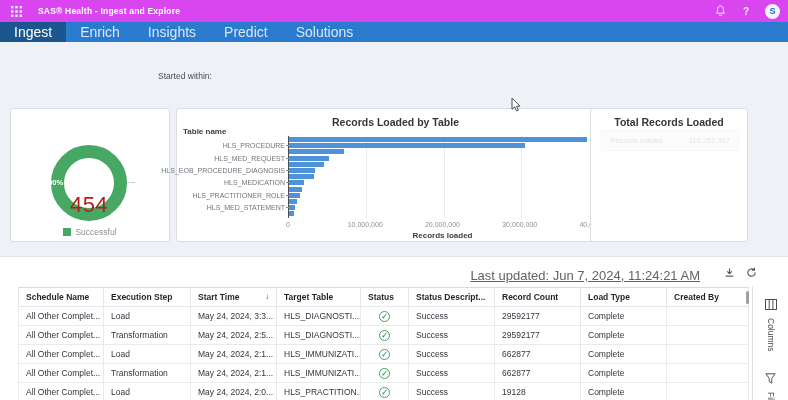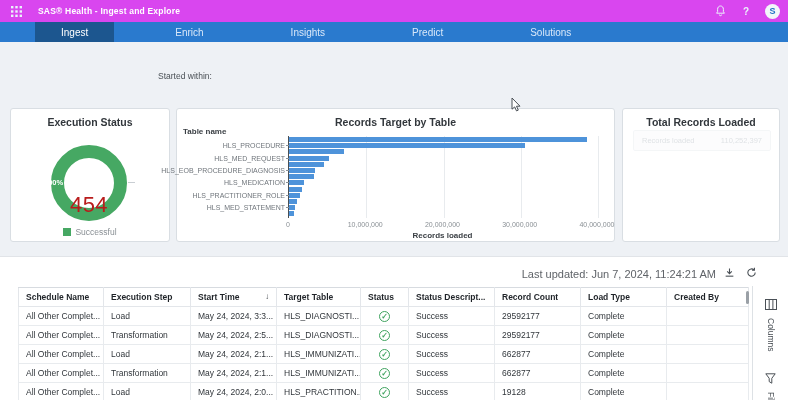--- a/index.html
+++ b/index.html
@@ -17,41 +17,41 @@
   .topbar-title { color:#ffffff; font-size:8.5px; font-weight:700; margin-left:14px; letter-spacing:.2px; }
   .topbar-right { margin-left:auto; display:flex; align-items:center; gap:12px; }
   .top-icon { width:14px; height:14px; display:flex; align-items:center; justify-content:center; color:#eaf2fb; }
   .help-glyph { color:#eaf2fb; font-size:10px; font-weight:700; }
   .avatar { width:15px; height:15px; border-radius:50%; background:#f2f6fa; color:#2171c5;
             font-size:9px; font-weight:700; display:flex; align-items:center; justify-content:center; }
 
   
   .tabbar { position:absolute; top:22px; left:0; right:0; height:20px; background:#2a7ace;
             display:flex; align-items:stretch; }
-  .tab { color:#d9e8f9; font-size:10px; padding:0 26px; display:flex; align-items:center; cursor:pointer;margin-left:35px; }
+  .tab { color:#d9e8f9; font-size:14px; padding:0 14px; display:flex; align-items:center; cursor:pointer; }
   .tab.active { background:#1c568f; color:#ffffff; }
 
   
   .content { position:absolute; top:42px; left:0; right:0; bottom:0; }
   .page-title { position:absolute; top:7px; left:18px; font-size:15px; font-weight:700; color:#2b3137; }
 
   .control { position:absolute; }
   .control-label { font-size:8.5px; color:#4a5056; margin-bottom:3px; }
   .select { background:#fff; border:1px solid #9aa1a8; border-radius:2px; height:17px;
             display:flex; align-items:center; justify-content:space-between; padding:0 6px;
             font-size:8.5px; color:#33383d; cursor:pointer; }
   .ctl-connection { left:18px; top:29px; width:131px; }
   .ctl-started { left:158px; top:29px; width:76px; }
 
   
   .card { position:absolute; top:66px; height:134px; background:#fff; border:1px solid #d9dee3; border-radius:3px; }
   .card-title { text-align:center; font-size:10.5px; font-weight:700; color:#32373c; margin-top:7px; }
   .card-exec { left:10px; width:160px; }
   .card-bar  { left:176px; width:439px; }
-  .card-total{ left:622px; width:158px; }
+  .card-total{ left:590px; width:158px; }
 
   
   .donut-wrap { position:absolute; left:40px; top:36px; width:76px; height:76px; }
   .donut { width:76px; height:76px; border-radius:50%; border:13px solid #46a863;
            display:flex; align-items:center; justify-content:center; }
   .donut-center { font-size:22px; color:#b91c1c; letter-spacing:.5px;margin-top:44px; }
   .donut-pct { position:absolute; left:-7px; top:33px; font-size:7.5px; color:#ffffff; font-weight:700; }
   .donut-tick { position:absolute; left:77px; top:37px; width:7px; height:1px; background:#c9ced3; }
   .legend { position:absolute; left:0; right:0; top:118px; display:flex; align-items:center; justify-content:center; gap:4px; }
   .legend-swatch { width:8px; height:8px; background:#46a863; }
@@ -81,21 +81,21 @@
   .handle { position:absolute; top:203px; left:0; right:0; text-align:center; cursor:pointer; }
   .handle-dots { font-size:8px; color:#5f6469; letter-spacing:1px; line-height:6px; }
   .handle-arrow { font-size:6px; color:#3a3f44; margin-left:4px; }
 
   
   .table-section { position:absolute; top:214px; left:0; right:0; bottom:0; background:#fff; border-top:1px solid #e1e4e8; }
   .filter-box { position:absolute; left:20px; top:7px; width:118px; height:16px; background:#fff;
                 border:1px solid #9aa1a8; border-radius:2px; display:flex; align-items:center; padding:0 5px; gap:4px; }
   .filter-input { border:none; outline:none; width:100%; font-size:8.5px; font-family:"Liberation Sans",sans-serif; color:#33383d; }
   .filter-input::placeholder { color:#8a9095; }
-  .last-updated { position:absolute; right:72px; top:11px; font-size:11px; color:#5f6368; }
+  .last-updated { position:absolute; right:88px; top:11px; font-size:13px; color:#5f6368;text-decoration:underline; }
   .tool-icon { position:absolute; top:8px; width:14px; height:14px; display:flex; align-items:center; justify-content:center; cursor:pointer; color:#4a5056; }
   .icon-download { right:52px; }
   .icon-refresh { right:30px; }
 
   table.dtable { position:absolute; left:18px; top:30px; border-collapse:collapse; table-layout:fixed; width:730px; background:#fff; }
   .dtable th { font-size:8.5px; font-weight:700; color:#1f2328; text-align:left; height:19px;
                padding:0 7px; border:1px solid #e3e6ea; border-top:1px solid #d7dbe0; white-space:nowrap; overflow:hidden; cursor:pointer; }
   .dtable td { font-size:8.5px; color:#31363b; height:19px; padding:0 7px; border:1px solid #e8ebee; white-space:nowrap; overflow:hidden; }
   .sort-glyph { font-size:8px; color:#3a3f44; float:right; }
   .status-ok { display:inline-block; width:11px; height:11px; border:1px solid #3fa35f; border-radius:50%;
@@ -156,36 +156,35 @@
       <div class="tab">Solutions</div>
     </nav>
 
   <div class="content">
 
     <div class="control ctl-started">
       <div class="control-label">Started within:</div>
     </div>
 
     <section class="card card-exec">
-      <div class="card-title">Execution Status</div>
       <div class="donut-wrap">
         <div class="donut">
           <span class="donut-center">454</span>
         </div>
         <span class="donut-pct">100%</span>
         <span class="donut-tick"></span>
       </div>
       <div class="legend">
         <span class="legend-swatch"></span>
         <span class="legend-label">Successful</span>
       </div>
     </section>
 
     <section class="card card-bar">
-      <div class="card-title">Records Target by Table</div>
+      <div class="card-title">Records Loaded by Table</div>
       <div class="yaxis-title">Table name</div>
       <div class="bar-plot" id="bar-plot">
           <div class="gridline" style="left: 77.25px;"></div>
           <div class="gridline" style="left: 154.5px;"></div>
           <div class="gridline" style="left: 231.75px;"></div>
           <div class="gridline" style="left: 309px;"></div>
           <div class="bar-row" style="top: 1px; height: 5px; width: 298.185px; background: rgb(78, 147, 218);"></div>
           <div class="bar-row" style="top: 7.2px; height: 5px; width: 236.385px; background: rgb(78, 147, 218);"></div>
           <div class="bar-label" style="top: 7.2px;">HLS_PROCEDURE</div>
           <span class="bar-ytick" style="top: 9.2px;"></span>

